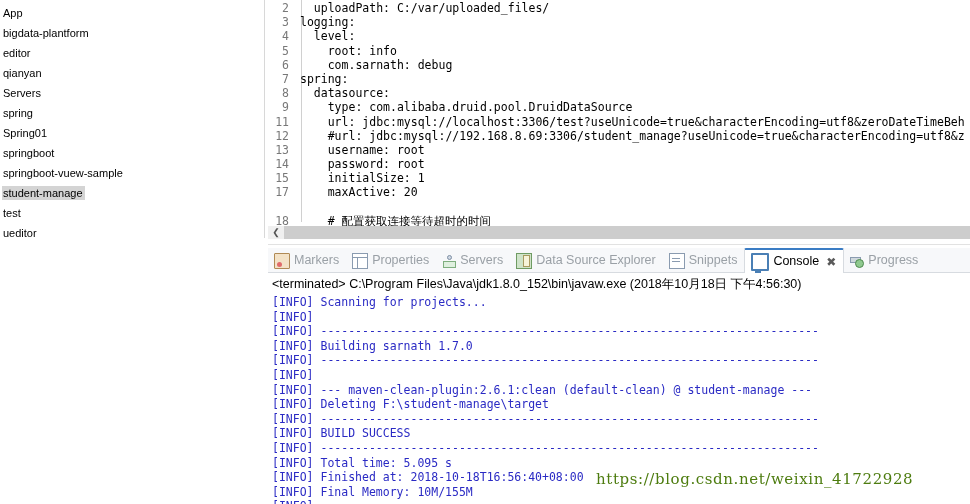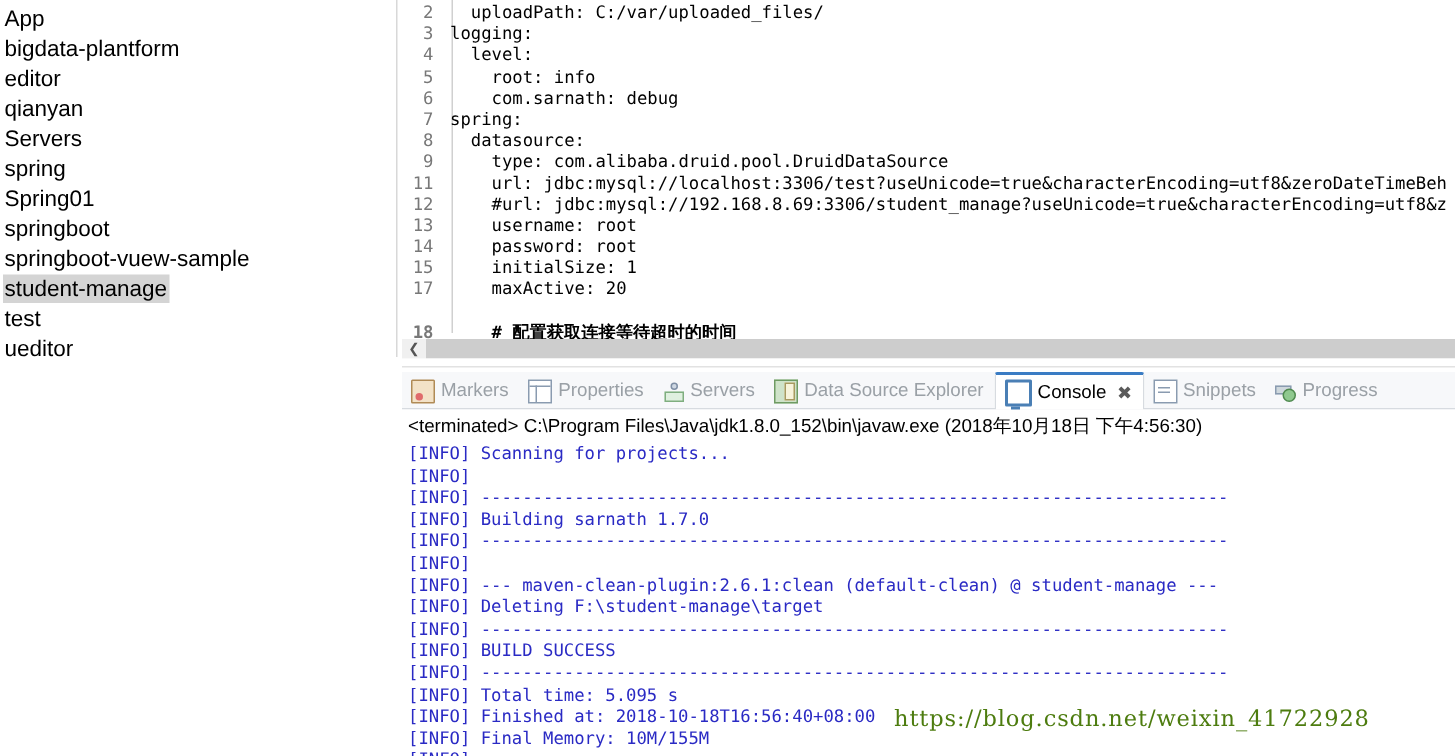--- a/index.html
+++ b/index.html
@@ -30,21 +30,21 @@
     top: 0;
     width: 265px;
     height: 504px;
     background: #ffffff;
     padding-top: 3px;
     box-sizing: border-box;
   }
   .tree-item {
     height: 20px;
     line-height: 20px;
-    font-size: 15px;
+    font-size: 11px;
     color: #000000;
     padding-left: 2px;
     white-space: nowrap;
     display: block;
   }
   .tree-item > span {
     padding: 1px 2px 1px 1px;
   }
   .tree-item.selected > span {
     background: #d4d4d4;
@@ -109,21 +109,20 @@
   #last-line-clip {
     position: absolute;
     left: 0;
     top: 214px;
     width: 702px;
     height: 12px;
     overflow: hidden;
   }
   #last-line-clip .code-row {
     height: 14.2px;
-    font-weight: bold;
   }
 
   
   #editor-hscroll {
     position: absolute;
     left: 268px;
     top: 226px;
     width: 702px;
     height: 13px;
     background: #f0f0f0;
@@ -361,28 +360,28 @@
         <span class="tab-label">Properties</span>
       </div>
       <div class="tab">
         <span class="ticon ic-servers"></span>
         <span class="tab-label">Servers</span>
       </div>
       <div class="tab">
         <span class="ticon ic-datasource"></span>
         <span class="tab-label">Data Source Explorer</span>
       </div>
+      <div class="tab">
+        <span class="ticon ic-snippets"></span>
+        <span class="tab-label">Snippets</span>
+      </div>
       <div class="tab active">
         <span class="ticon ic-console"></span>
         <span class="tab-label">Console</span>
         <span class="tab-close">✖</span>
-      </div>
-      <div class="tab">
-        <span class="ticon ic-snippets"></span>
-        <span class="tab-label">Snippets</span>
       </div>
       <div class="tab">
         <span class="ticon ic-progress"></span>
         <span class="tab-label">Progress</span>
       </div>
     </div>
   <div id="tabbar-underline"></div>
 
   <div id="console">
     <div id="console-header">&lt;terminated&gt; C:\Program Files\Java\jdk1.8.0_152\bin\javaw.exe (2018年10月18日 下午4:56:30)</div>

